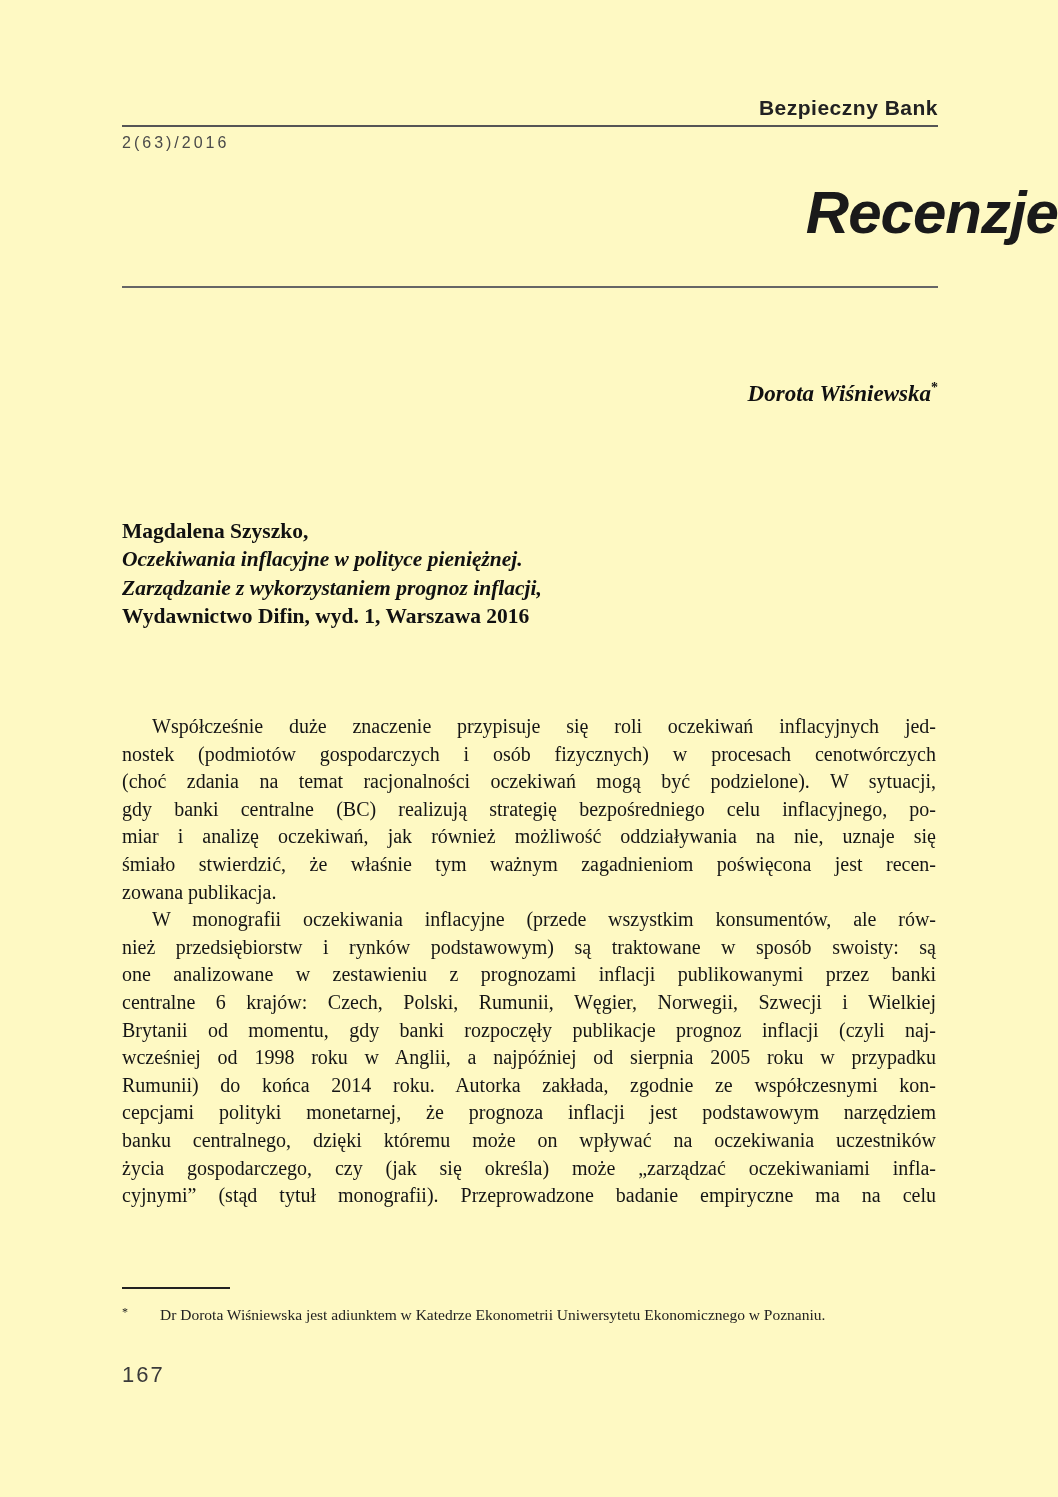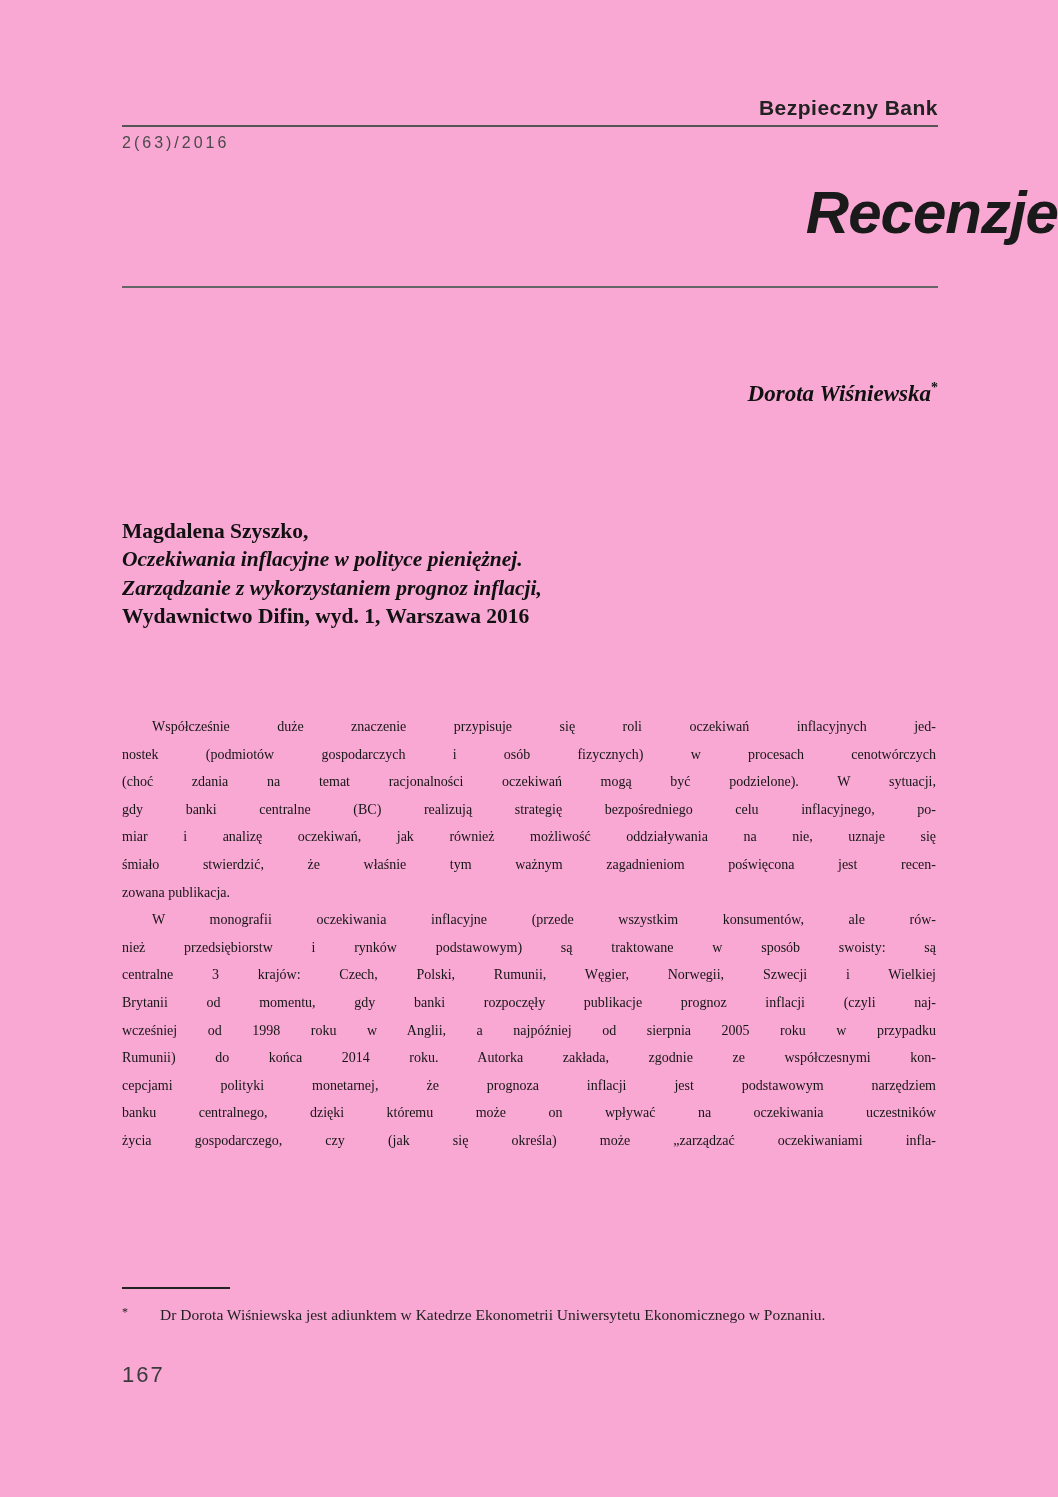--- a/index.html
+++ b/index.html
@@ -1,19 +1,19 @@
 <!DOCTYPE html>
 <html><head>
 <meta charset="utf-8">
 <style>
   html,body{margin:0;padding:0;background:#e8e8e8;}
   .page{
     position:relative;
     width:1058px;height:1497px;
-    background:#f9a8d4;
+    background:#fef9c3;
     margin:0 auto;
     font-family:"Liberation Serif", serif;
     color:#1c1c1c;
     overflow:hidden;
   }
   
   .journal-name{
     position:absolute;top:96px;left:122px;width:816px;
     text-align:right;
     font-family:"Liberation Sans", sans-serif;
@@ -50,21 +50,21 @@
   .author sup{font-size:14px;font-style:normal;}
   
   .book-ref{
     position:absolute;top:517px;left:122px;width:816px;
     font-size:21.5px;line-height:28.4px;font-weight:bold;color:#111;
   }
   .book-ref .italic{font-style:italic;}
   
   .body-text{
     position:absolute;top:713px;left:122px;width:814px;
-    font-size:14px;line-height:27.6px;color:#151515;
+    font-size:20px;line-height:27.6px;color:#151515;
   }
   .line{
     text-align:justify;
     text-align-last:justify;
     white-space:nowrap;
   }
   .line.first{text-indent:30px;}
   .line.last{text-align-last:left;white-space:normal;}
   
   .footnote-rule{
@@ -116,27 +116,29 @@
       <div class="line">nostek (podmiotów gospodarczych i osób fizycznych) w procesach cenotwórczych</div>
       <div class="line">(choć zdania na temat racjonalności oczekiwań mogą być podzielone). W sytuacji,</div>
       <div class="line">gdy banki centralne (BC) realizują strategię bezpośredniego celu inflacyjnego, po-</div>
       <div class="line">miar i analizę oczekiwań, jak również możliwość oddziaływania na nie, uznaje się</div>
       <div class="line">śmiało stwierdzić, że właśnie tym ważnym zagadnieniom poświęcona jest recen-</div>
       <div class="line last">zowana publikacja.</div>
     </div>
     <div>
       <div class="line first">W monografii oczekiwania inflacyjne (przede wszystkim konsumentów, ale rów-</div>
       <div class="line">nież przedsiębiorstw i rynków podstawowym) są traktowane w sposób swoisty: są</div>
-      <div class="line">centralne 3 krajów: Czech, Polski, Rumunii, Węgier, Norwegii, Szwecji i Wielkiej</div>
+      <div class="line">one analizowane w zestawieniu z prognozami inflacji publikowanymi przez banki</div>
+      <div class="line">centralne 6 krajów: Czech, Polski, Rumunii, Węgier, Norwegii, Szwecji i Wielkiej</div>
       <div class="line">Brytanii od momentu, gdy banki rozpoczęły publikacje prognoz inflacji (czyli naj-</div>
       <div class="line">wcześniej od 1998 roku w Anglii, a najpóźniej od sierpnia 2005 roku w przypadku</div>
       <div class="line">Rumunii) do końca 2014 roku. Autorka zakłada, zgodnie ze współczesnymi kon-</div>
       <div class="line">cepcjami polityki monetarnej, że prognoza inflacji jest podstawowym narzędziem</div>
       <div class="line">banku centralnego, dzięki któremu może on wpływać na oczekiwania uczestników</div>
       <div class="line">życia gospodarczego, czy (jak się określa) może „zarządzać oczekiwaniami infla-</div>
+      <div class="line">cyjnymi” (stąd tytuł monografii). Przeprowadzone badanie empiryczne ma na celu</div>
     </div>
   </div>
 
   <div class="footnote-rule"></div>
   <div class="footnote">
     <span class="fn-mark">*</span>
     <span class="fn-text">Dr Dorota Wiśniewska jest adiunktem w Katedrze Ekonometrii Uniwersytetu Ekonomicznego w Poznaniu.</span>
   </div>
 
   <div class="page-number">167</div>

